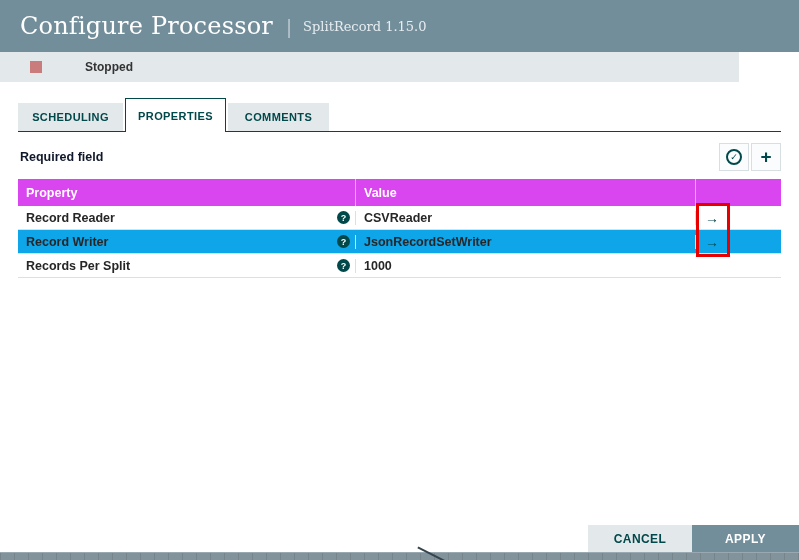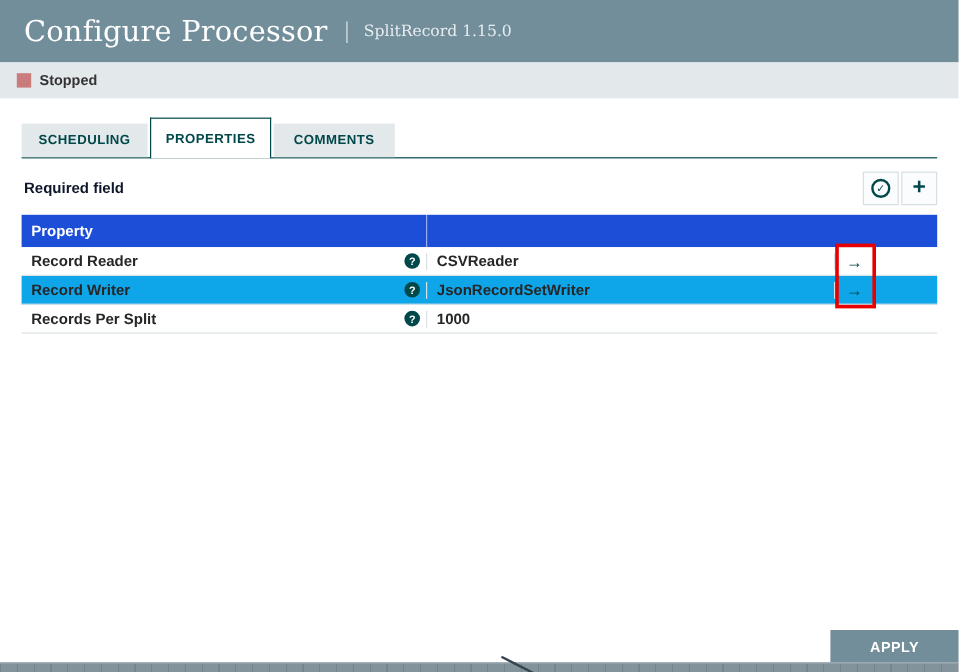--- a/index.html
+++ b/index.html
@@ -13,22 +13,22 @@
     position: absolute; left: 0; top: 0; width: 799px; height: 52px;
     background: #728e9b; display: flex; align-items: center; padding-left: 20px;
     font-family: "DejaVu Serif", "Liberation Serif", serif;
   }
   .dlg-title { color: #ffffff; font-size: 24px; font-weight: normal; letter-spacing: 0.2px; }
   .dlg-title-sep { color: rgba(255,255,255,0.55); font-size: 18px; font-weight: normal; margin: 0 11px 0 13px; }
   .dlg-subtitle { color: #e7edf0; font-size: 13px; font-weight: normal; }
 
   
   .status-bar {
-    position: absolute; left: 0; top: 52px; width: 799px; height: 30px;
-    background: #e3e8eb; display: flex; align-items: center; padding-left: 14px;
+    position: absolute; left: 0; top: 52px; width: 739px; height: 30px;
+    background: #e3e8eb; display: flex; align-items: center; padding-left: 30px; gap: 36px;
   }
   .stopped-square { width: 12px; height: 12px; background: #ca7c7c; display: inline-block; margin-right: 7px; }
   .status-label { font-size: 12px; font-weight: bold; color: #333333; }
 
   
   .tabbar {
     position: absolute; left: 18px; top: 99px; width: 763px; height: 33px;
     display: flex; align-items: flex-end; border-bottom: 1px solid #004849;
   }
   .tab {
@@ -58,21 +58,21 @@
   }
   .circle-check {
     width: 16px; height: 16px; border: 2px solid #004849; border-radius: 50%;
     display: flex; align-items: center; justify-content: center;
     color: #004849; font-size: 9px; font-weight: bold; line-height: 1;
   }
   .plus-glyph { color: #004849; font-size: 19px; font-weight: bold; line-height: 1; margin-top: -2px; }
 
   
   .prop-table { position: absolute; left: 18px; top: 179px; width: 763px; }
-  .t-head { display: flex; height: 27px; background: #1d4ed8; align-items: center; }
+  .t-head { display: flex; height: 27px; background: #d946ef; align-items: center; }
   .t-head .hcell { color: #ffffff; font-size: 12.5px; font-weight: bold; height: 100%; display: flex; align-items: center; }
   .hc-prop { width: 337px; padding-left: 8px; }
   .hc-value { width: 340px; padding-left: 8px; border-left: 1px solid rgba(255,255,255,0.55); }
   .hc-extra { flex: 1; border-left: 1px solid rgba(255,255,255,0.55); }
 
   .t-row { display: flex; height: 24px; background: #ffffff; border-bottom: 1px solid #d9e1e4; align-items: center; }
   .t-row.alt { background: #0ea5e9; }
   .cell { display: flex; align-items: center; font-size: 12.5px; color: #262626; }
   .c-prop { width: 337px; padding-left: 8px; font-weight: bold; }
   .c-value { width: 340px; padding-left: 8px; border-left: 1px solid #d9e1e4; font-weight: bold; cursor: pointer; }
@@ -146,20 +146,21 @@
       <span class="circle-check">✓</span>
     </div>
     <div class="icon-btn">
       <span class="plus-glyph">+</span>
     </div>
   </div>
 
   <div class="prop-table">
     <div class="t-head">
       <div class="hcell hc-prop">Property</div>
+      <div class="hcell hc-value">Value</div>
       <div class="hcell hc-extra"></div>
     </div>
 
     <div class="t-row">
       <div class="cell c-prop">
         <span>Record Reader</span>
         <span class="help-icon">?</span>
       </div>
       <div class="cell c-value">CSVReader</div>
       <div class="cell c-arrow">
@@ -183,18 +184,19 @@
         <span>Records Per Split</span>
         <span class="help-icon">?</span>
       </div>
       <div class="cell c-value">1000</div>
       <div class="cell c-arrow"></div>
     </div>
   </div>
 
   <div class="highlight-box"></div>
 
+  <div class="btn btn-cancel">CANCEL</div>
   <div class="btn btn-apply">APPLY</div>
 
   <div class="canvas-strip"></div>
   <div class="canvas-conn-line"></div>
 
 </div>
 
 </body></html>

